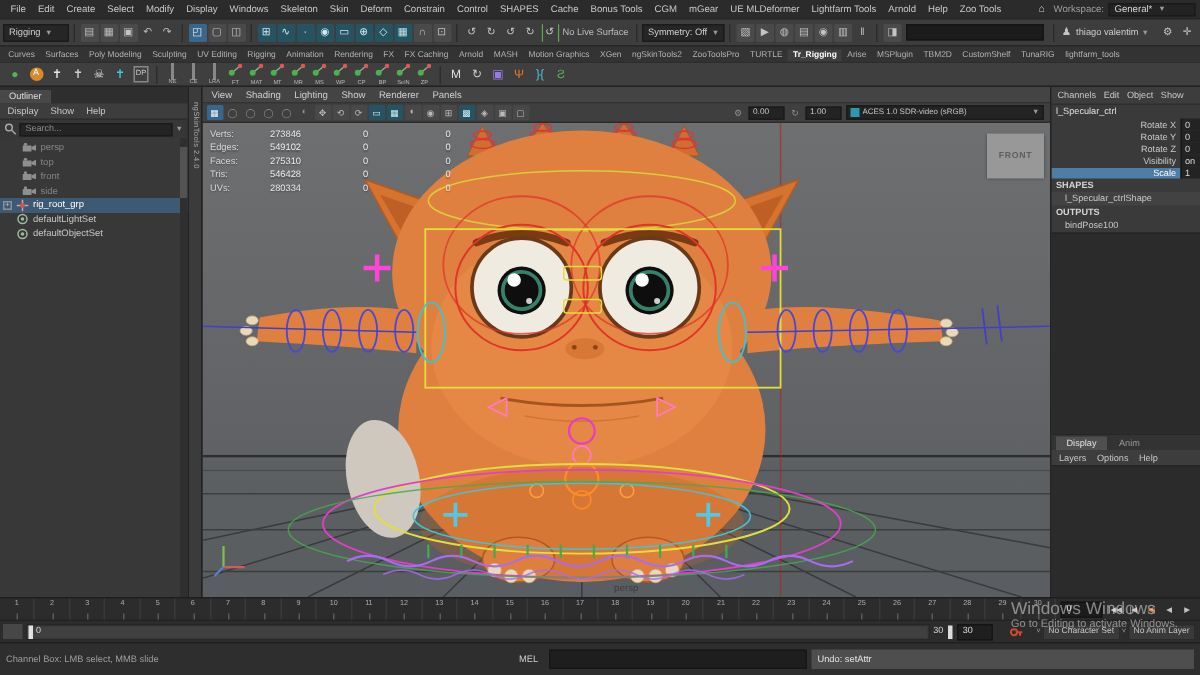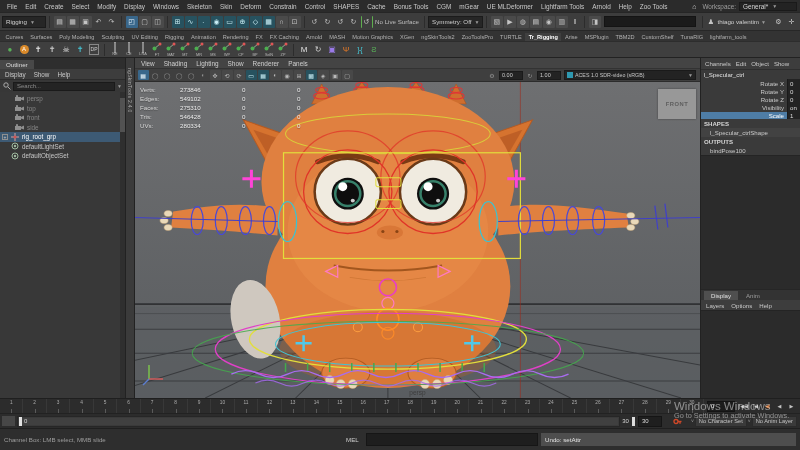--- a/index.html
+++ b/index.html
@@ -876,15 +876,15 @@
 
   <div class="cmdline">
     <span class="cmd-help">Channel Box: LMB select, MMB slide</span>
     <span class="cmd-mel">MEL</span>
     <span class="cmd-input"></span>
     <span class="cmd-result">Undo: setAttr</span>
   </div>
 
   <div class="watermark">
     <div class="l1">Windows Windows</div>
-    <div class="l2">Go to Settings to activate Windows.</div>
+    <div class="l2">Go to Editing to activate Windows.</div>
   </div>
 </div>
 
 </body></html>

